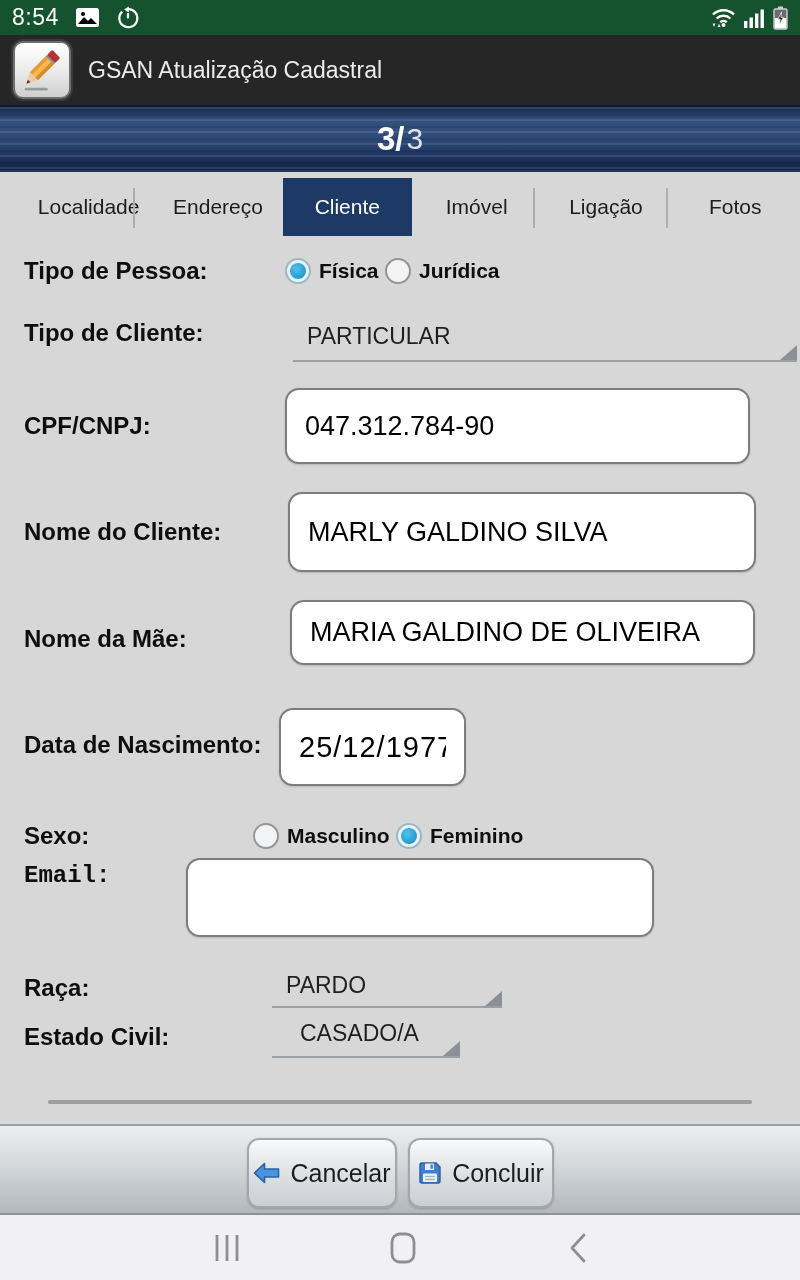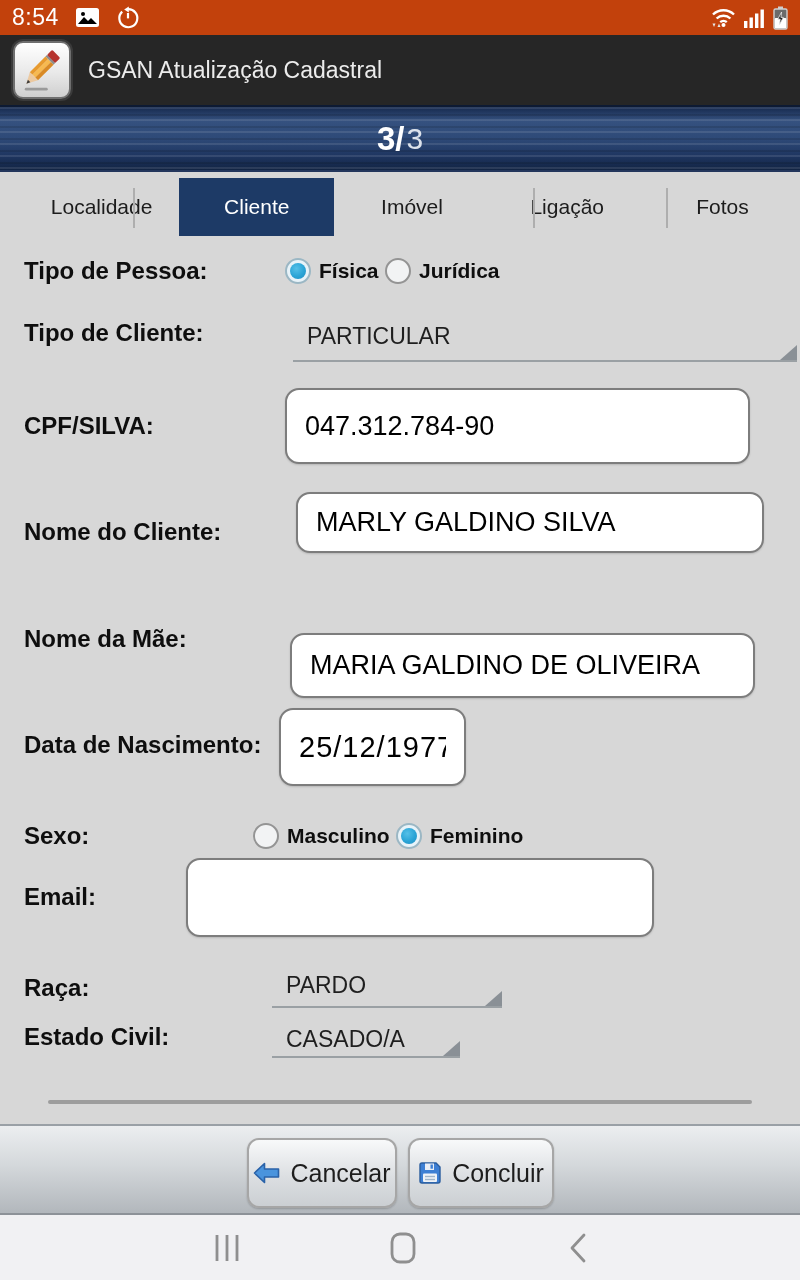--- a/index.html
+++ b/index.html
@@ -1,20 +1,20 @@
 <!DOCTYPE html>
 <html><head>
 <meta charset="utf-8">
 <style>
   * { margin:0; padding:0; box-sizing:border-box; }
   html,body { width:800px; background:#555; font-family:"Liberation Sans", sans-serif; }
   #screen { position:relative; width:800px; height:1280px; background:#d7d7d7; overflow:hidden; }
 
   
-  .status-bar { position:absolute; top:0; left:0; width:800px; height:35px; background:#c2410c;
+  .status-bar { position:absolute; top:0; left:0; width:800px; height:35px; background:#14532d;
     display:flex; align-items:center; padding:0 12px; }
   .status-time { color:#fff; font-size:23px; letter-spacing:0.5px; }
   .sb-left-icons { display:flex; align-items:center; gap:16px; margin-left:16px; }
   .sb-right { margin-left:auto; display:flex; align-items:center; gap:7px; }
 
   
   .app-bar { position:absolute; top:35px; left:0; width:800px; height:70px; background:#262626;
     display:flex; align-items:center; }
   .app-icon { position:absolute; left:13px; top:6px; width:58px; height:58px; border-radius:10px;
     background:linear-gradient(180deg,#ffffff 0%,#e9e9e9 55%,#cfcfcf 100%);
@@ -141,20 +141,23 @@
 
   <div class="progress-band">
     <span class="step-current">3/</span>
     <span class="step-total">3</span>
   </div>
 
   <div class="tab-bar">
     <div class="tab">
         <span>Localidade</span>
       </div>
+    <div class="tab">
+        <span>Endereço</span>
+      </div>
     <div class="tab selected">
         <span>Cliente</span>
       </div>
     <div class="tab">
         <span>Imóvel</span>
       </div>
     <div class="tab">
         <span>Ligação</span>
       </div>
     <div class="tab">
@@ -170,50 +173,50 @@
   <div class="radio-label" style="left:319px; top:258px;">Física</div>
   <div class="radio" style="left:385px; top:258px;"></div>
   <div class="radio-label" style="left:419px; top:258px;">Jurídica</div>
 
   <div class="flabel" style="top:319px;">Tipo de Cliente:</div>
   <div class="spinner" style="left:293px; top:316px; width:504px; height:46px;">
     <span class="spinner-value" style="top:7px;">PARTICULAR</span>
     <span class="spinner-arrow"></span>
   </div>
 
-  <div class="flabel" style="top:412px;">CPF/SILVA:</div>
+  <div class="flabel" style="top:412px;">CPF/CNPJ:</div>
   <input class="tinput" style="left: 285px; top: 388px; width: 465px; height: 76px;" value="047.312.784-90">
 
   <div class="flabel" style="top:518px;">Nome do Cliente:</div>
-  <input class="tinput" style="left: 296px; top: 492px; width: 468px; height: 61px;" value="MARLY GALDINO SILVA">
+  <input class="tinput" style="left: 288px; top: 492px; width: 468px; height: 80px;" value="MARLY GALDINO SILVA">
 
   <div class="flabel" style="top:625px;">Nome da Mãe:</div>
-  <input class="tinput" style="left: 290px; top: 600px; width: 465px; height: 65px; margin-top: 33px;" value="MARIA GALDINO DE OLIVEIRA">
+  <input class="tinput" style="left: 290px; top: 600px; width: 465px; height: 65px;" value="MARIA GALDINO DE OLIVEIRA">
 
   <div class="flabel" style="top:731px;">Data de Nascimento:</div>
   <input class="tinput sans" style="left: 279px; top: 708px; width: 187px; height: 78px;" value="25/12/1977">
 
   <div class="flabel" style="top:822px;">Sexo:</div>
   <div class="radio" style="left:253px; top:823px;"></div>
   <div class="radio-label" style="left:287px; top:823px;">Masculino</div>
   <div class="radio sel" style="left:396px; top:823px;"></div>
   <div class="radio-label" style="left:430px; top:823px;">Feminino</div>
 
-  <div class="flabel" style="top:883px;">Email:</div>
+  <div class="flabel" style="top:862px;font-family:Liberation Mono, monospace;">Email:</div>
   <input class="tinput" style="left: 186px; top: 858px; width: 468px; height: 79px;" value="">
 
   <div class="flabel" style="top:974px;">Raça:</div>
   <div class="spinner" style="left:272px; top:966px; width:230px; height:42px;text-decoration:underline;">
     <span class="spinner-value" style="top:6px;">PARDO</span>
     <span class="spinner-arrow"></span>
   </div>
 
   <div class="flabel" style="top:1023px;">Estado Civil:</div>
   <div class="spinner" style="left:272px; top:1016px; width:188px; height:42px;">
-    <span class="spinner-value" style="top:10px;">CASADO/A</span>
+    <span class="spinner-value" style="top:4px;margin-left:14px;">CASADO/A</span>
     <span class="spinner-arrow"></span>
   </div>
 
   <div class="hr-divider"></div>
 
   <div class="button-bar">
     <div class="action-btn" id="btn-cancel">
       <svg width="27" height="22" viewBox="0 0 27 22">
         <path d="M11.5 1.5 L1.5 11 L11.5 20.5 L11.5 15 L25.5 15 L25.5 7 L11.5 7 Z" fill="#4a94dd" stroke="#2a62a8" stroke-width="1.6" stroke-linejoin="round"></path>
       </svg>

